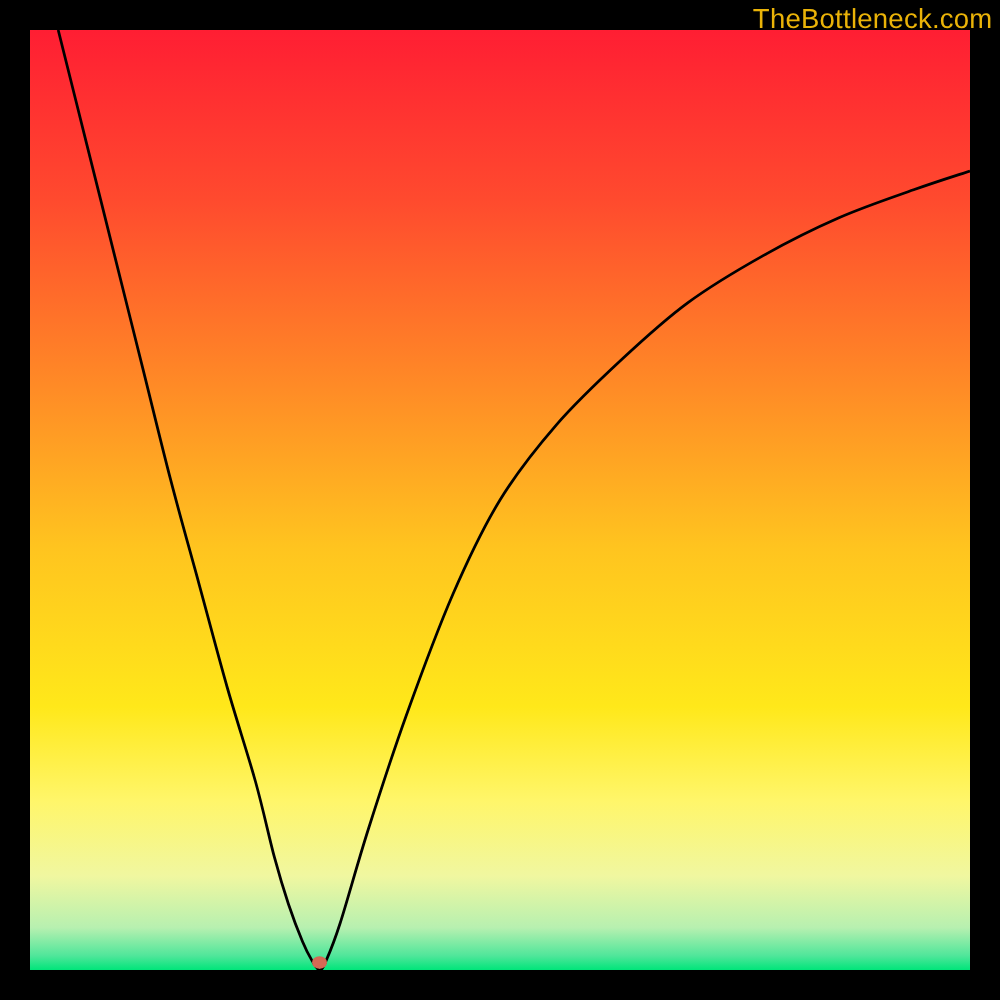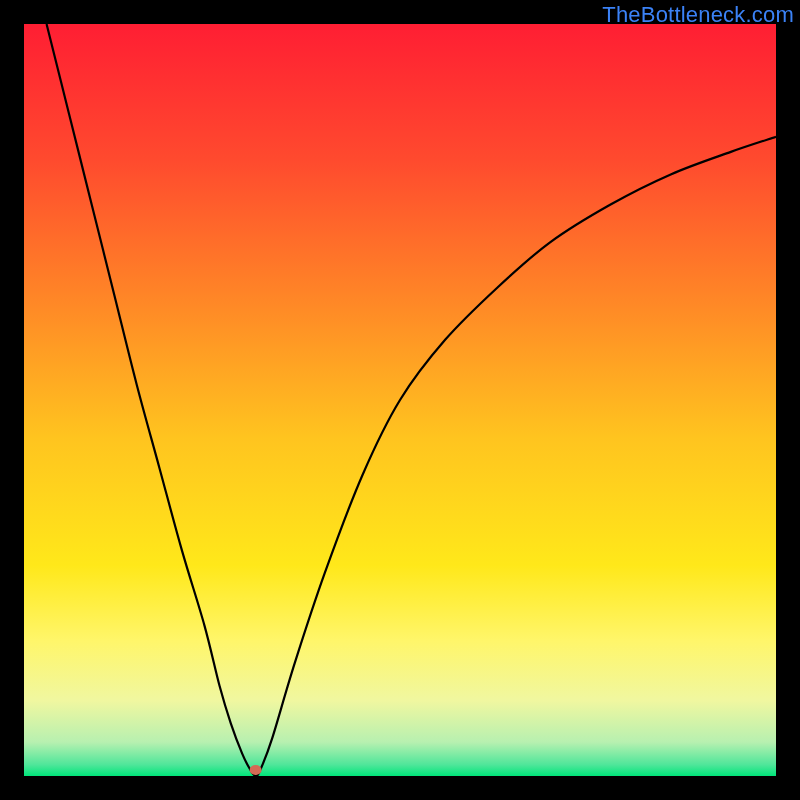--- a/index.html
+++ b/index.html
@@ -23,21 +23,21 @@
     position: absolute;
     left: 0;
     top: 0;
     width: 752px;
     height: 752px;
   }
   .watermark {
     position: absolute;
     top: 2px;
     right: 6px;
-    color: #3b82f6;
+    color: #eab308;
     font-size: 22px;
     font-weight: 500;
     letter-spacing: 0.2px;
     user-select: none;
   }
   svg { display: block; }
 </style>
 </head>
 <body>
 

